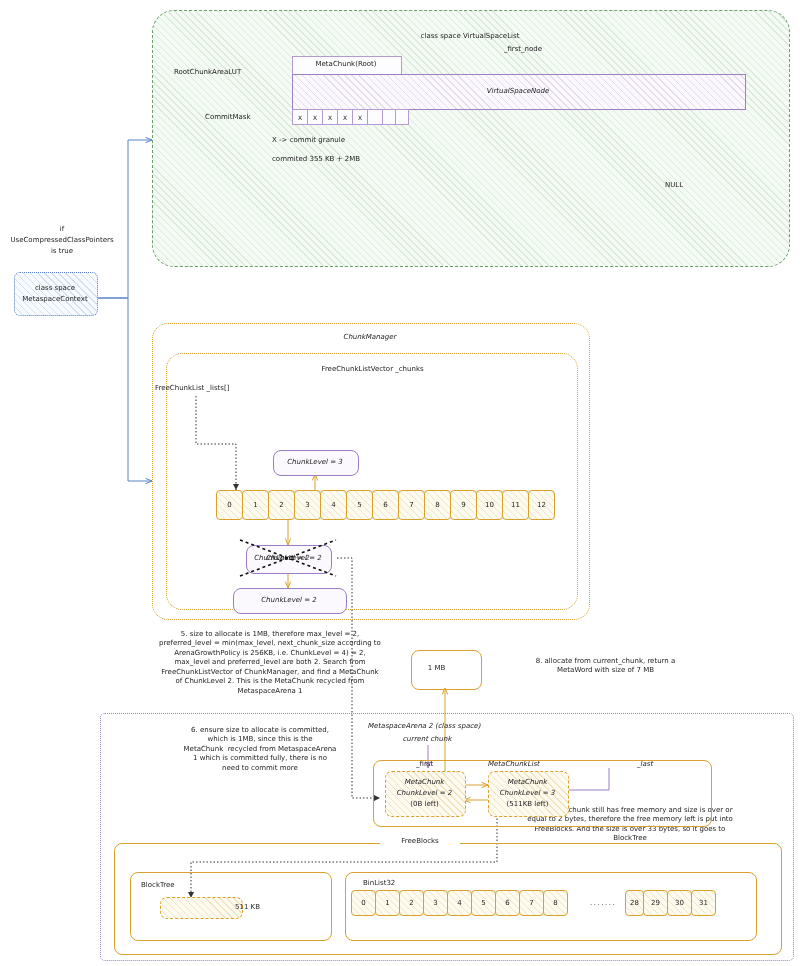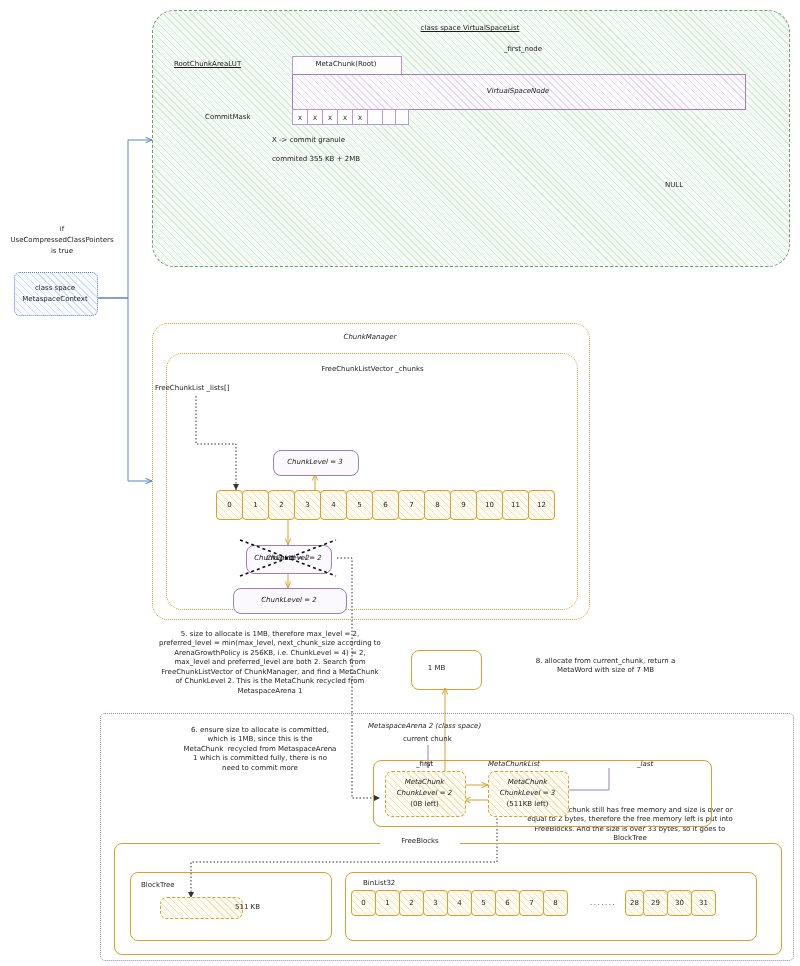--- a/index.html
+++ b/index.html
@@ -135,25 +135,25 @@
   <path d="M609,768 L609,790 L547,790" stroke="#9b7fc0" stroke-width="1" fill="none" marker-end="url(#ar-purple)"></path>
 
   <path d="M464,785 L488,785" stroke="#d9a12c" stroke-width="1" fill="none" marker-end="url(#ar-orange-o)"></path>
   <path d="M488,800 L464,800" stroke="#d9a12c" stroke-width="1" fill="none" marker-end="url(#ar-orange-o)"></path>
 
   <path d="M497,815 L497,862 L191,862 L191,898" stroke="#333" stroke-width="1" fill="none" stroke-dasharray="1.5,2" marker-end="url(#ar-dark)"></path>
 </svg>
 
 <div class="abs box-green-dash hatch-green" style="left:152px;top:10px;width:636px;height:255px;"></div>
 
-<div class="abs txt ctr" style="left:380px;top:24px;width:180px;text-decoration:underline;">class space VirtualSpaceList</div>
+<div class="abs txt ctr" style="left:380px;top:32px;width:180px;">class space VirtualSpaceList</div>
 
 <div class="abs txt ctr" style="left:473px;top:45px;width:100px;">_first_node</div>
 
-<div class="abs txt" style="left:174px;top:60px;text-decoration:underline;">RootChunkAreaLUT</div>
+<div class="abs txt" style="left:174px;top:68px;">RootChunkAreaLUT</div>
 
 <div class="abs" style="left:292px;top:56px;width:108px;height:17px;border:1px solid #b49ad0;border-right:1px solid #b49ad0;background:#fdfcfe;"></div>
 <div class="abs txt ctr" style="left:292px;top:60px;width:108px;">MetaChunk(Root)</div>
 
 <div class="abs hatch-purple" style="left:292px;top:74px;width:452px;height:34px;border:1px solid #9b7fc0;"></div>
 <div class="abs txt ctr ital" style="left:292px;top:87px;width:452px;">VirtualSpaceNode</div>
 
 <div class="abs txt" style="left:205px;top:113px;">CommitMask</div>
 
 <div class="abs mcellrow" style="left:292px;top:109px;">
@@ -239,21 +239,21 @@
 FreeBlocks. And the size is over 33 bytes, so it goes to
 BlockTree</div>
 
 <div class="abs box-orange-solid" style="left:411px;top:650px;width:69px;height:38px;"></div>
 <div class="abs txt ctr" style="left:411px;top:664px;width:51px;">1 MB</div>
 
 <div class="abs box-violet-dot" style="left:100px;top:713px;width:692px;height:246px;"></div>
 
 <div class="abs txt ital" style="left:368px;top:722px;">MetaspaceArena 2 (class space)</div>
 
-<div class="abs txt" style="left:403px;top:735px;">current chunk</div>
+<div class="abs txt" style="left:403px;top:735px;font-style:italic;">current chunk</div>
 
 <div class="abs box-orange-solid" style="left:373px;top:760px;width:337px;height:65px;"></div>
 
 <div class="abs txt" style="left:416px;top:760px;">_first</div>
 <div class="abs txt ital" style="left:488px;top:760px;">MetaChunkList</div>
 <div class="abs txt" style="left:637px;top:760px;font-style:italic;">_last</div>
 
 <div class="abs box-orange-dash hatch-yellow" style="left:385px;top:771px;width:79px;height:44px;"></div>
 <div class="abs txt ctr ital" style="left:385px;top:778px;width:79px;">MetaChunk</div>
 <div class="abs txt ctr ital" style="left:385px;top:789px;width:79px;">ChunkLevel = 2</div>

